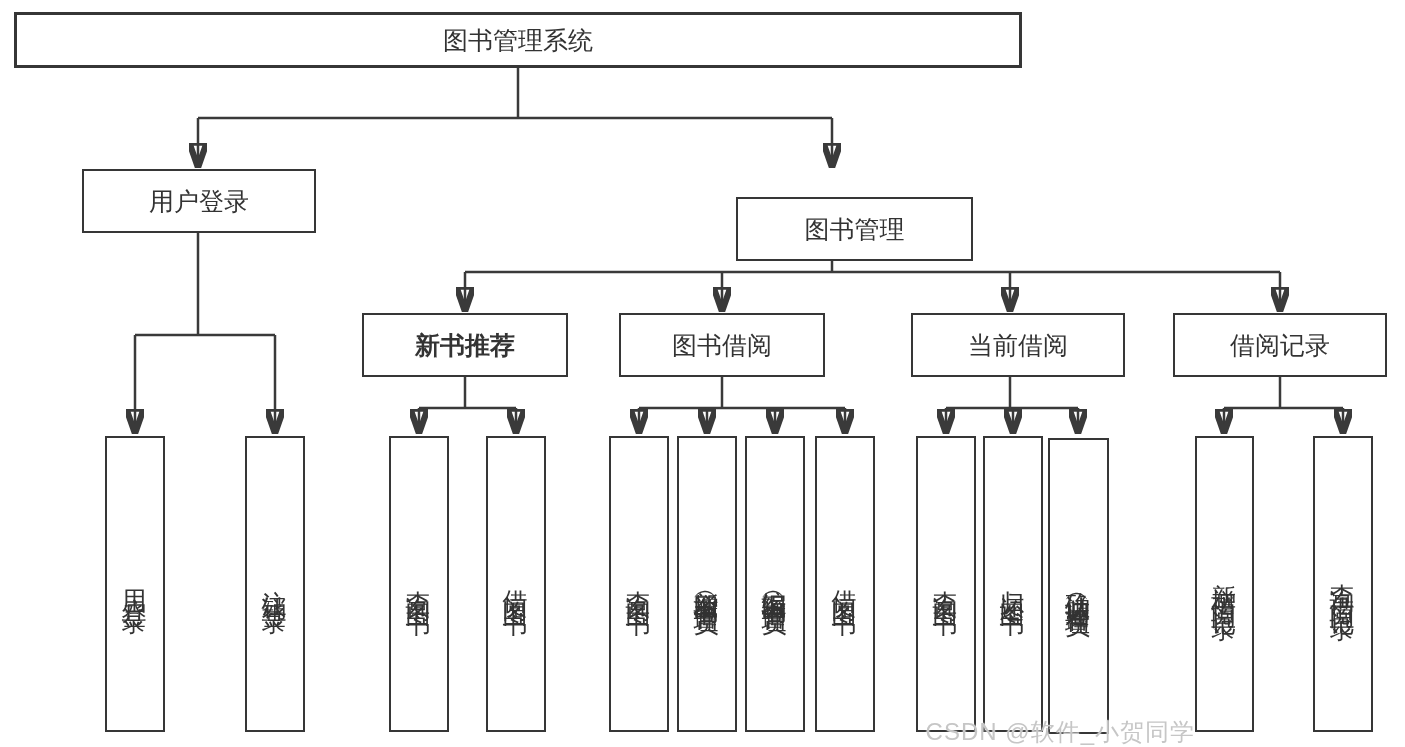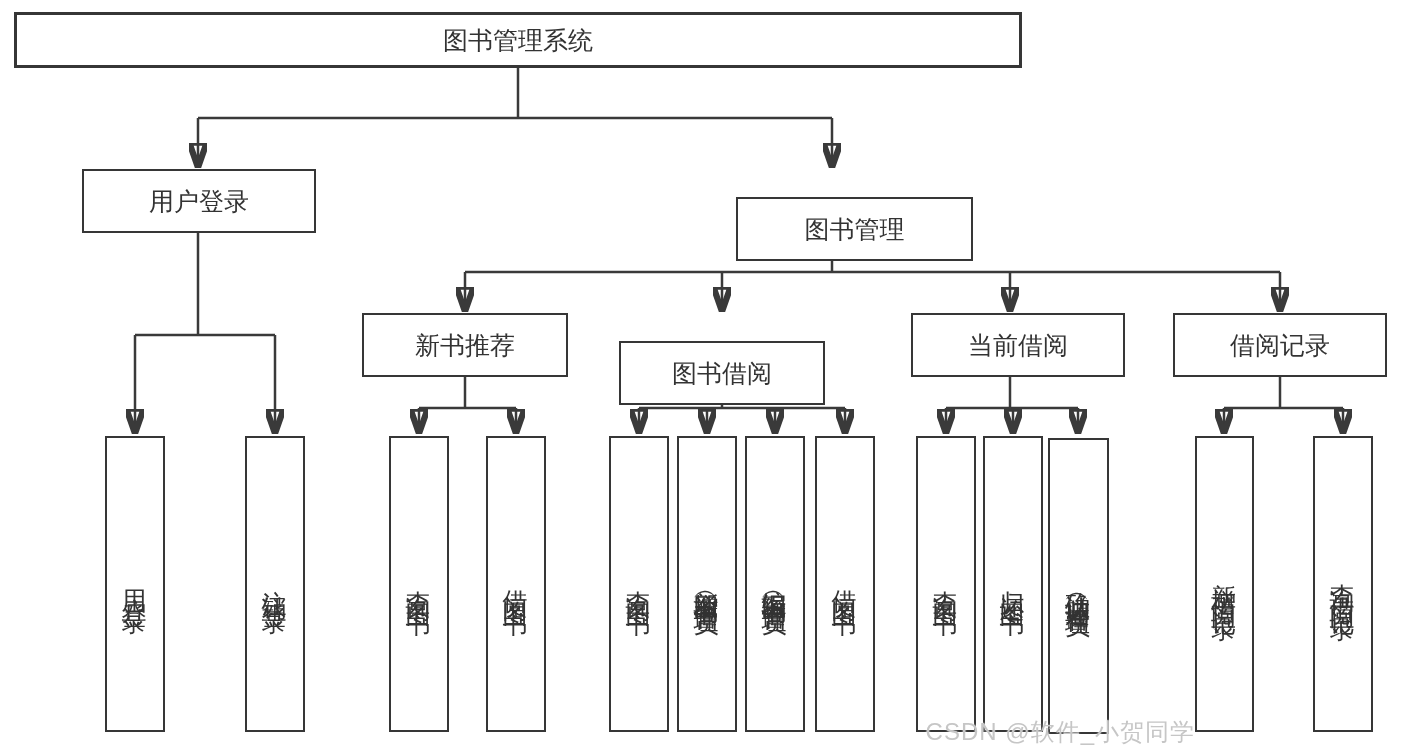--- a/index.html
+++ b/index.html
@@ -127,24 +127,24 @@
     <span>图书管理系统</span>
   </div>
 
   <div class="box h" style="left:82px; top:169px; width:234px; height:64px;">
     <span>用户登录</span>
   </div>
   <div class="box h" style="left:736px; top:169px; width:237px; height:64px;margin-top:28px;">
     <span>图书管理</span>
   </div>
 
-  <div class="box h" style="left:362px; top:313px; width:206px; height:64px;">
+  <div class="box h" style="left:362px; top:313px; width:206px; height:64px;font-weight:bold;">
     <span>新书推荐</span>
   </div>
-  <div class="box h" style="left:619px; top:313px; width:206px; height:64px;margin-top:28px;">
+  <div class="box h" style="left:619px; top:313px; width:206px; height:64px;">
     <span>图书借阅</span>
   </div>
   <div class="box h" style="left:903px; top:313px; width:214px; height:64px;margin-left:8px;">
     <span>当前借阅</span>
   </div>
   <div class="box h" style="left:1173px; top:313px; width:214px; height:64px;">
     <span>借阅记录</span>
   </div>
 
   <div class="box leaf" style="left:105px; top:436px; width:60px; height:296px;">

